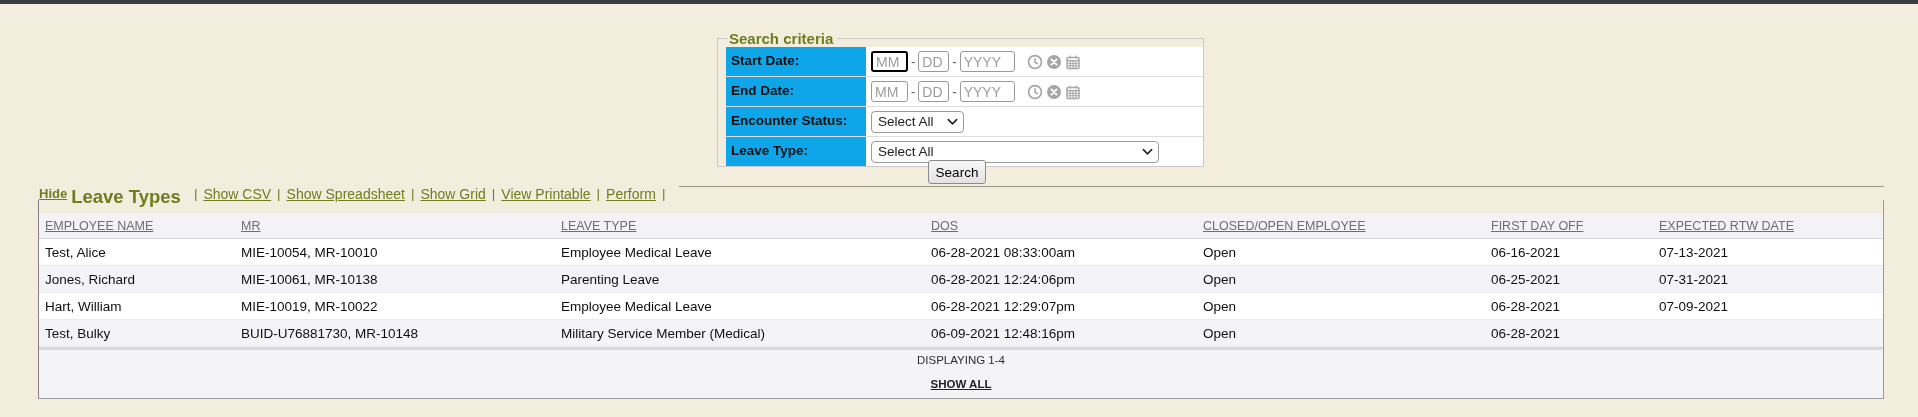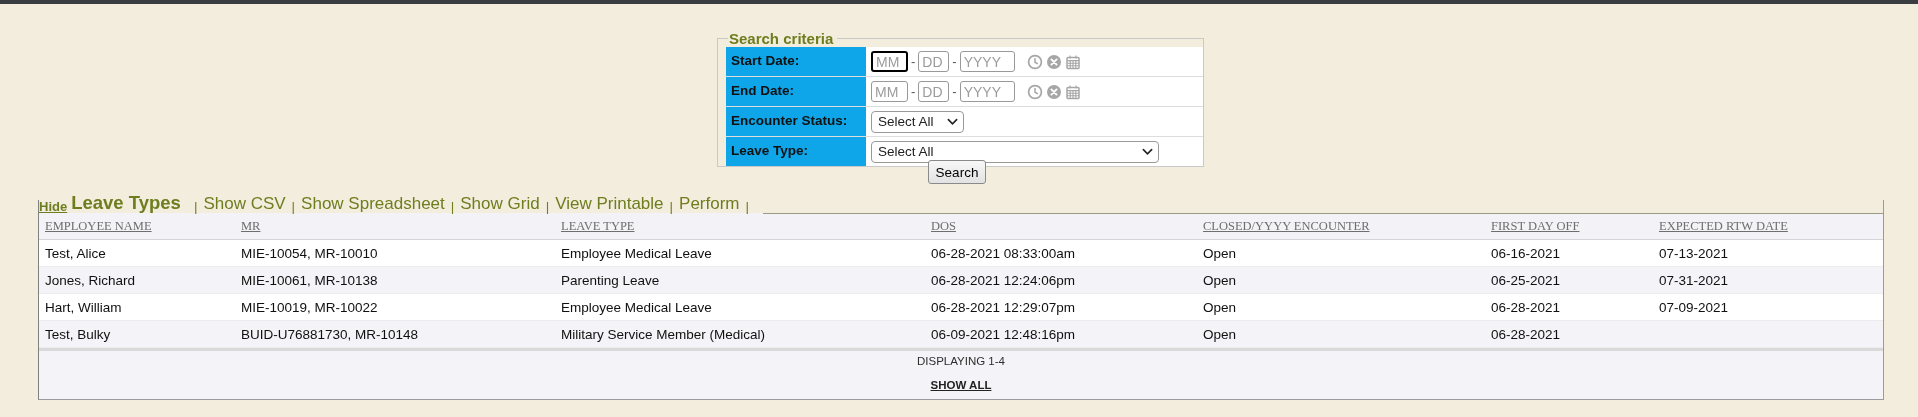--- a/index.html
+++ b/index.html
@@ -65,49 +65,49 @@
     position:absolute; left:928px; top:160px; width:58px; height:24px;
     background:linear-gradient(#f8f8f8,#e2e2e2);
     border:1px solid #8a8a8a; border-radius:3px;
     font-size:13.5px; font-family:"Liberation Sans", sans-serif;
     color:#000; cursor:pointer;
   }
 
   
   .leave-header {
     position:absolute; left:39px; top:186px; right:34px; height:28px;
-    display:flex; align-items:flex-end; white-space:nowrap; z-index:2;
+    display:flex; align-items:flex-start; white-space:nowrap; z-index:2;
   }
   .leave-header .hide-link {
     color:#6e7d1e; font-size:13px; font-weight:bold;
     text-decoration:underline; cursor:pointer;
   }
   .leave-header .title {
     color:#6e7d1e; font-size:18.5px; font-weight:bold; margin:0 7px 0 4px;
   }
   .leave-header .pipe { color:#6e7d1e; font-size:13.5px; margin:0 6px; }
   .leave-header .tool-link {
-    color:#6e7d1e; font-size:17px; cursor:pointer;
+    color:#6e7d1e; font-size:14px; text-decoration:underline; cursor:pointer;
   }
   .leave-header .rule { flex:1; border-top:1px solid #9b9b85; margin-left:8px; }
 
   .leave-box {
     position:absolute; left:38px; top:200px; right:34px;
     border-left:1px solid #808080;
     border-right:1px solid #9a9a9a;
     border-bottom:1px solid #9a9a9a;
     padding-top:13px;
     background:transparent;
   }
   table.leave-table { width:100%; border-collapse:collapse; table-layout:fixed; }
   table.leave-table th {
     background:#f2f2f7; color:#6e6e6e; font-size:12.5px; font-weight:normal;
     text-align:left; padding:6px 6px 5px 6px; text-decoration:underline;
     cursor:pointer; border-bottom:1px solid #d5d5d5;
-    overflow:hidden; white-space:nowrap;font-family:Liberation Serif, serif;
+    overflow:hidden; white-space:nowrap;
   }
   table.leave-table td {
     background:#fff; font-size:13.5px; color:#101010;
     padding:6px 6px 5px 6px; border-bottom:1px solid #ececec;
     overflow:hidden; white-space:nowrap;
   }
   table.leave-table tbody tr:nth-child(even) td { background:#f4f4f8; }
   .tfoot-sep { height:3px; background:#d9d9d9; }
   .tfooter { background:#f4f4f8; text-align:center; padding:4px 0 6px 0; }
   .displaying { font-size:11.5px; color:#2e2e2e; }
@@ -228,21 +228,21 @@
         <col style="width:288px">
         <col style="width:168px">
         <col>
     </colgroup>
     <thead>
       <tr>
         <th>EMPLOYEE NAME</th>
         <th>MR</th>
         <th>LEAVE TYPE</th>
         <th>DOS</th>
-        <th>CLOSED/YYYY ENCOUNTER</th>
+        <th>CLOSED/OPEN EMPLOYEE</th>
         <th>FIRST DAY OFF</th>
         <th>EXPECTED RTW DATE</th>
       </tr>
     </thead>
     <tbody>
       <tr>
         <td>Test, Alice</td>
         <td>MIE-10054, MR-10010</td>
         <td>Employee Medical Leave</td>
         <td>06-28-2021 08:33:00am</td>

